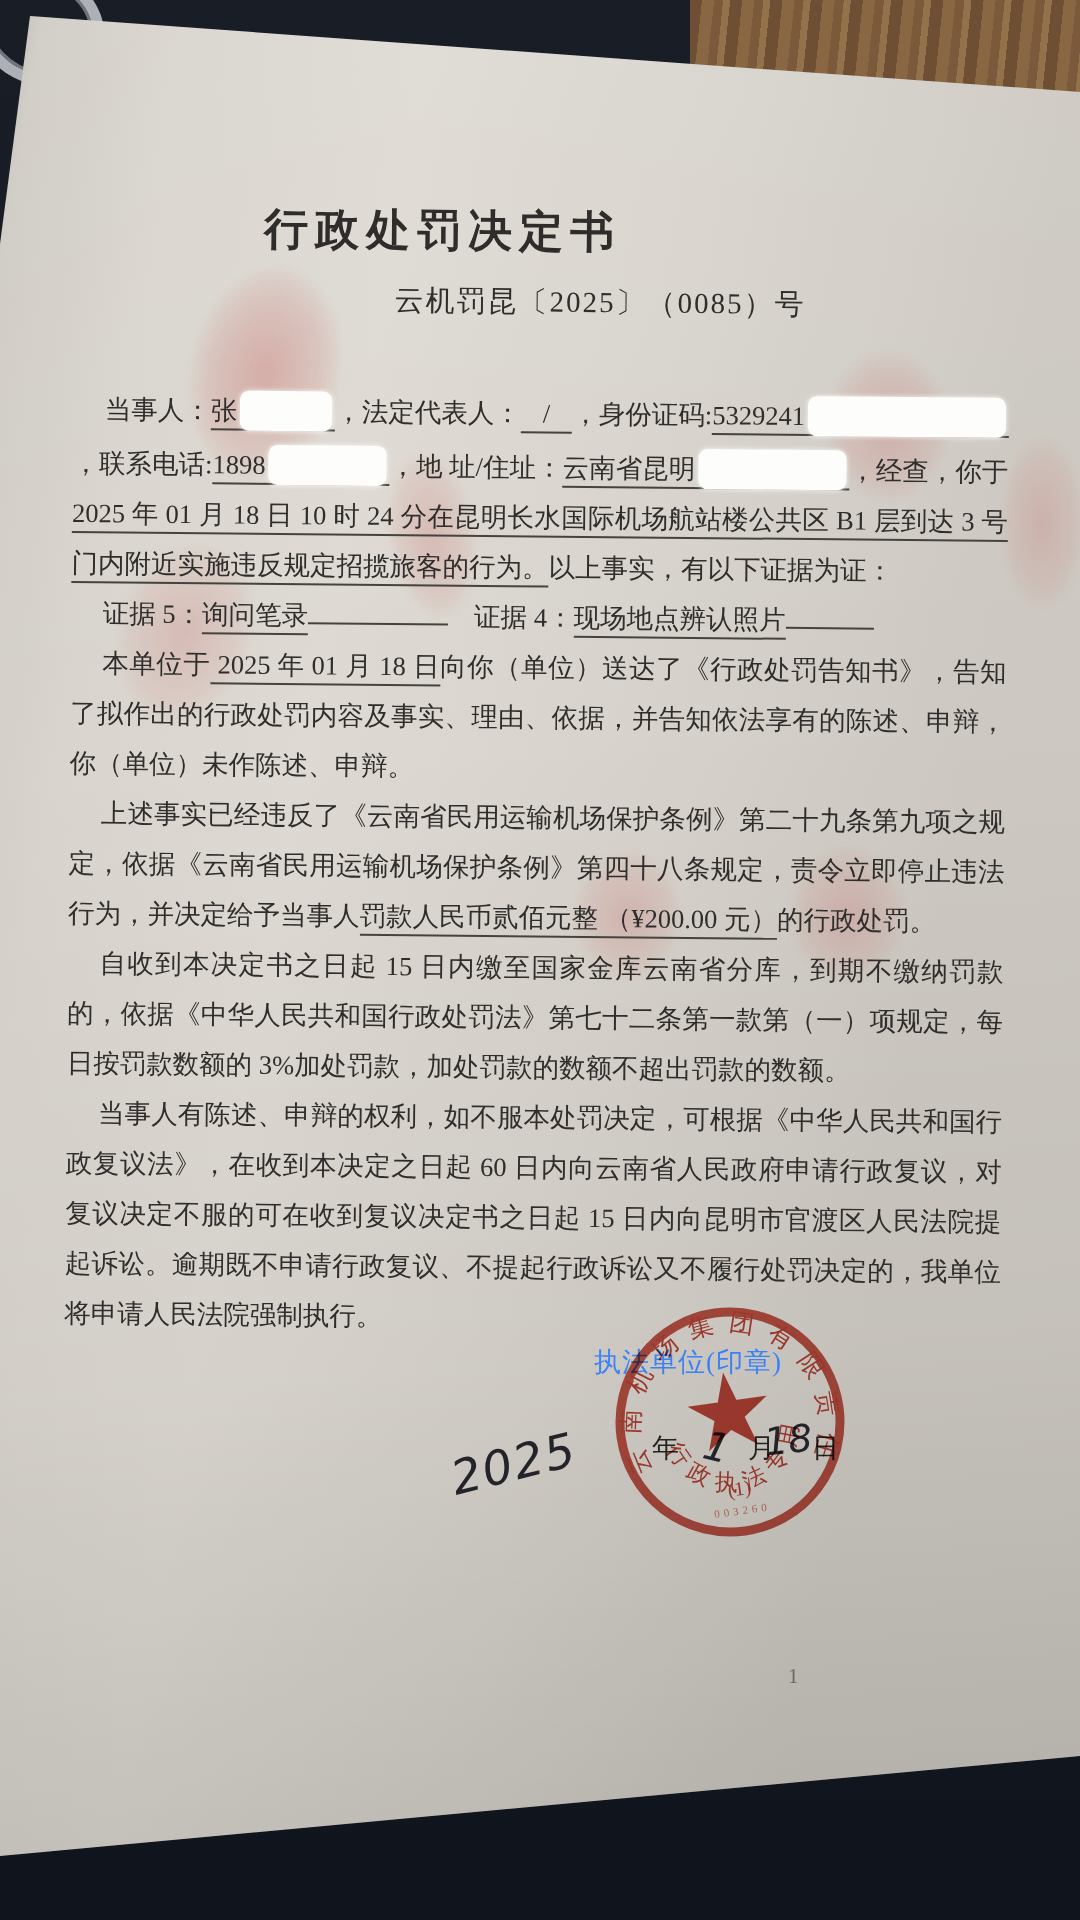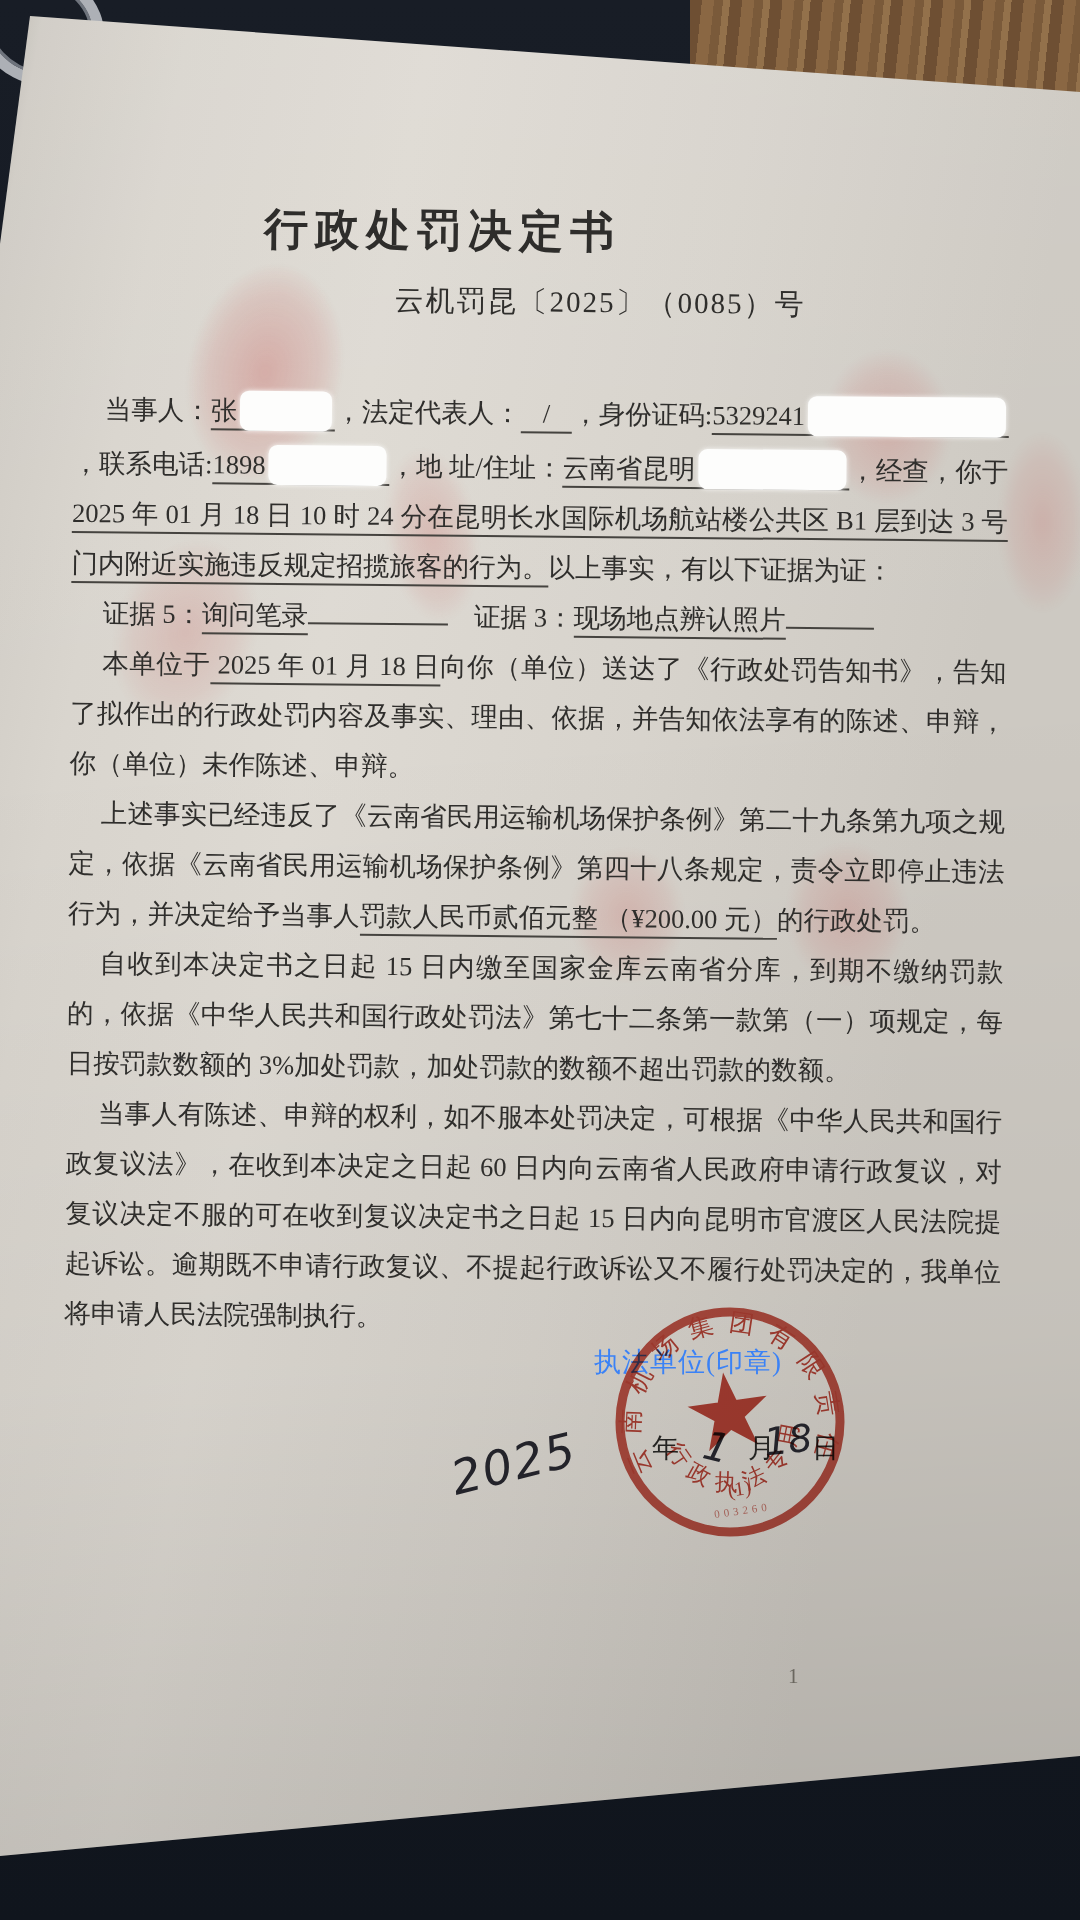--- a/index.html
+++ b/index.html
@@ -77,21 +77,21 @@
 <div class="fp" style="left:572px;top:850px;width:110px;height:130px;opacity:.55;"></div>
 <div class="fp" style="left:788px;top:845px;width:118px;height:138px;opacity:.55;"></div>
 
 <div class="doc">
   <h1 class="title">行政处罚决定书</h1>
   <div class="docnum">云机罚昆〔2025〕（0085）号</div>
 
   <div class="bodytext">
     <p class="para"><span>当事人：</span><span class="ul"><span>张</span><span class="redact" style="width:92px"></span></span><span>，</span><span>法定代表人：</span><span class="ul"><span style="display:inline-block;width:22px;"></span><span>/</span><span style="display:inline-block;width:22px;"></span></span><span>，</span><span>身份证码:</span><span class="ul"><span>5329241</span><span class="redact" style="width:198px"></span></span><span>，</span><span>联系电话:</span><span class="ul"><span>1898</span><span class="redact" style="width:118px"></span></span><span>，地 址/住址：</span><span class="ul"><span>云南省昆明</span><span class="redact" style="width:148px"></span></span><span>，经查，你于</span><span class="ul">2025 年 01 月 18 日 10 时 24 分在昆明长水国际机场航站楼公共区 B1 层到达 3 号门内附近实施违反规定招揽旅客的行为。</span><span>以上事实，有以下证据为证：</span></p>
 
-    <p class="para"><span>证据 5：</span><span class="ul">询问笔录</span><span class="blank" style="width:140px"></span><span class="gap"></span><span>证据 3：</span><span class="ul">现场地点辨认照片</span><span class="blank" style="width:88px"></span></p>
+    <p class="para"><span>证据 5：</span><span class="ul">询问笔录</span><span class="blank" style="width:140px"></span><span class="gap"></span><span>证据 4：</span><span class="ul">现场地点辨认照片</span><span class="blank" style="width:88px"></span></p>
 
     <p class="para"><span>本单位于</span><span class="ul"> 2025 年 01 月 18 日</span><span>向你（单位）送达了《行政处罚告知书》，告知了拟作出的行政处罚内容及事实、理由、依据，并告知依法享有的陈述、申辩，你（单位）未作陈述、申辩。</span></p>
 
     <p class="para"><span>上述事实已经违反了《云南省民用运输机场保护条例》第二十九条第九项之规定，依据《云南省民用运输机场保护条例》第四十八条规定，责令立即停止违法行为，并决定给予当事人</span><span class="ul">罚款人民币贰佰元整 （¥200.00 元）</span><span>的行政处罚。</span></p>
 
     <p class="para">自收到本决定书之日起 15 日内缴至国家金库云南省分库，到期不缴纳罚款的，依据《中华人民共和国行政处罚法》第七十二条第一款第（一）项规定，每日按罚款数额的 3%加处罚款，加处罚款的数额不超出罚款的数额。</p>
 
     <p class="para">当事人有陈述、申辩的权利，如不服本处罚决定，可根据《中华人民共和国行政复议法》，在收到本决定之日起 60 日内向云南省人民政府申请行政复议，对复议决定不服的可在收到复议决定书之日起 15 日内向昆明市官渡区人民法院提起诉讼。逾期既不申请行政复议、不提起行政诉讼又不履行处罚决定的，我单位将申请人民法院强制执行。</p>
   </div>
 </div>

